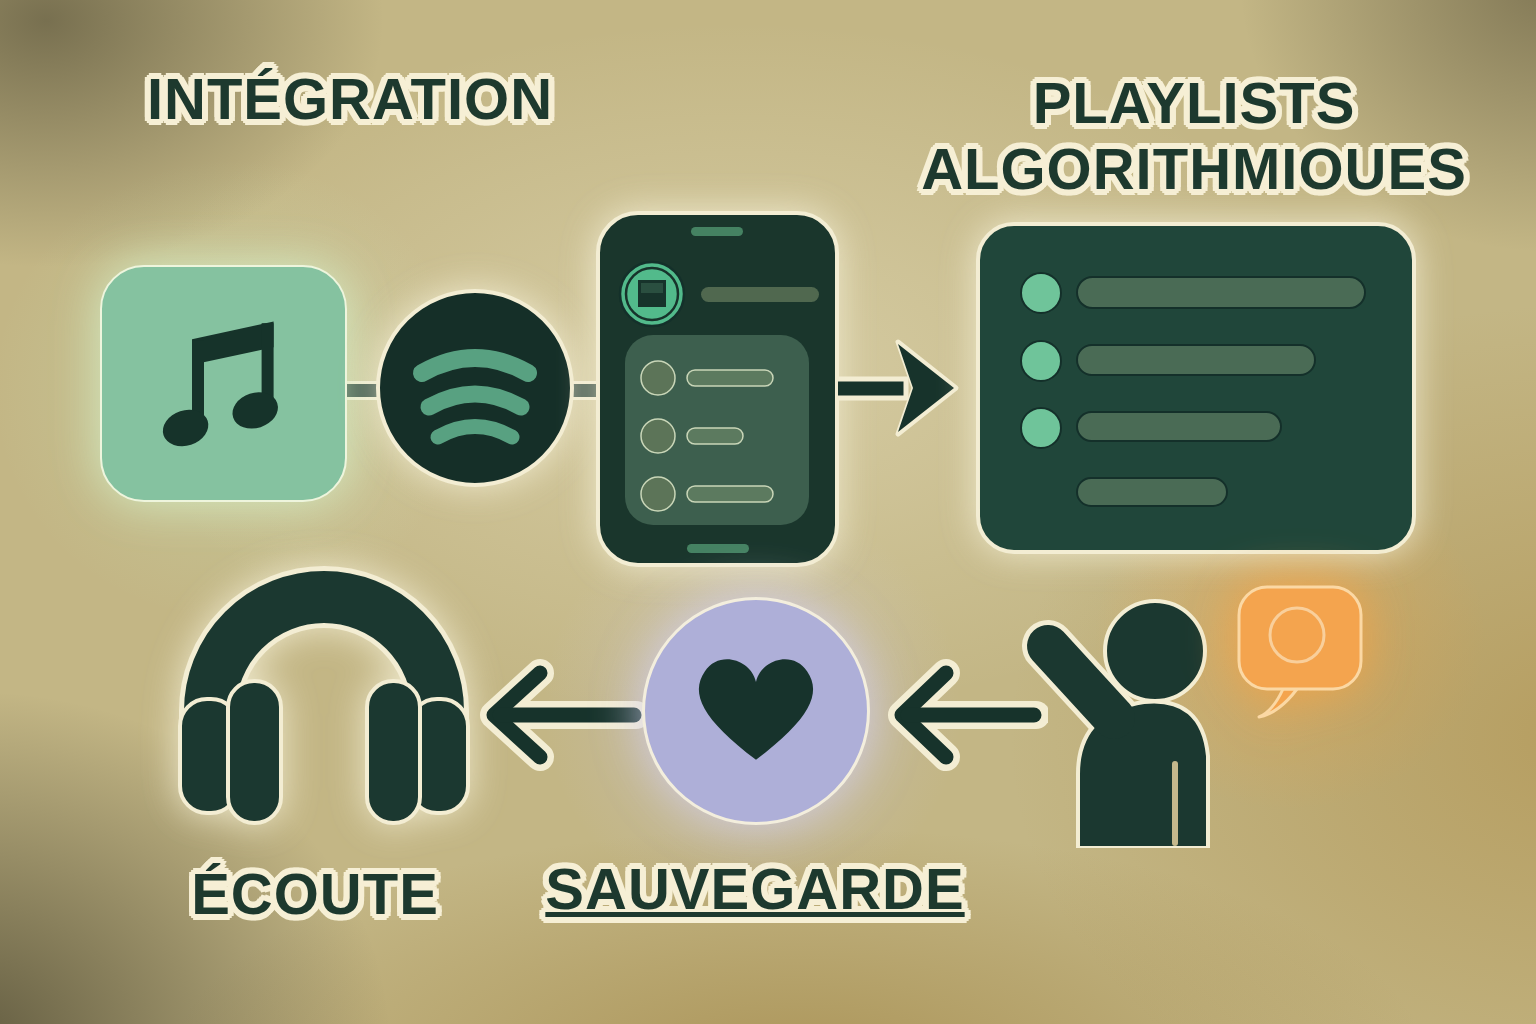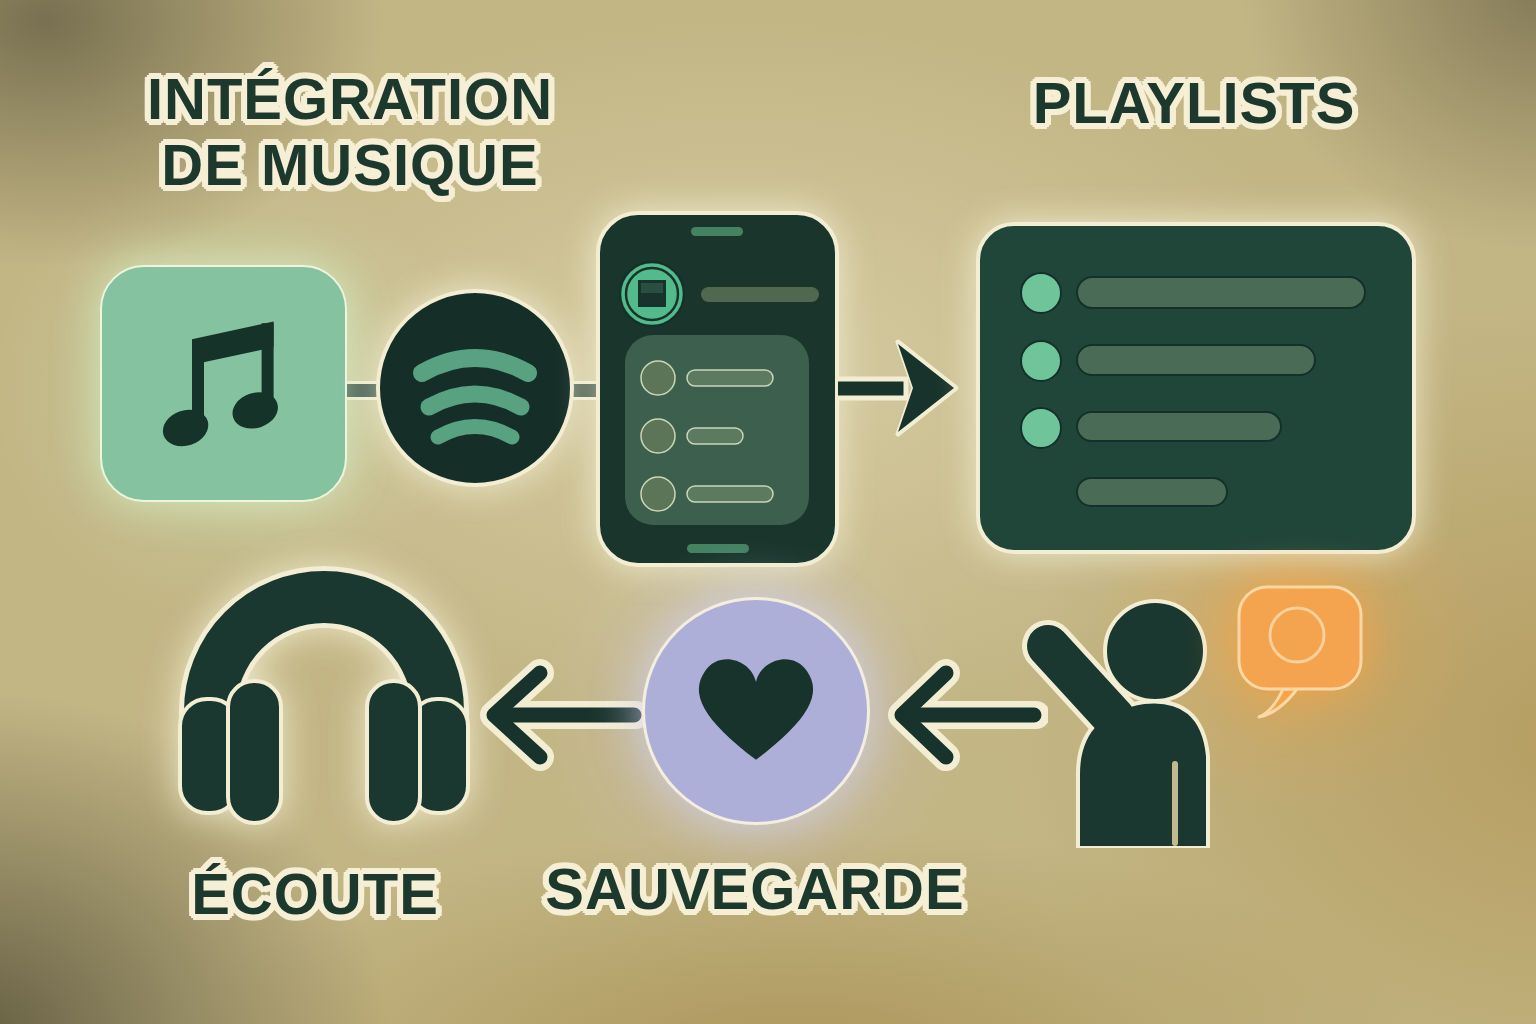--- a/index.html
+++ b/index.html
@@ -55,25 +55,25 @@
   }
   .z2{z-index:2;}
 </style>
 </head>
 <body>
 
 <div id="stage">
 
   <div class="abs title" style="left:80px;top:66px;width:540px;">
     <div>INTÉGRATION</div>
-    <div>DE MUSIQUE</div>
   </div>
 
   <div class="abs title" style="left:878px;top:70px;width:632px;text-align:center;">
     <div>PLAYLISTS</div>
+    <div>ALGORITHMIOUES</div>
   </div>
 
   <div class="abs" id="connector"></div>
 
   <div class="abs glow-green z2" id="music-square">
     <svg width="160" height="160" viewBox="0 0 200 200">
       <g fill="#16332a">
         <polygon points="60,44 162,22 162,54 60,76"></polygon>
         <rect x="60" y="46" width="15" height="110"></rect>
         <rect x="147" y="24" width="15" height="110"></rect>
@@ -179,18 +179,18 @@
   <svg class="abs glow-orange z2" style="left:1235px;top:583px;" width="134" height="142" viewBox="0 0 134 142">
     <path d="M48,106 Q38,128 24,134 Q44,130 62,106 Z" fill="#f4a44e" stroke="#fbd8a4" stroke-width="3" stroke-linejoin="round"></path>
     <rect x="4" y="4" width="122" height="102" rx="28" fill="#f4a44e" stroke="#fbd8a4" stroke-width="3"></rect>
     <circle cx="62" cy="52" r="27" fill="none" stroke="#f9cf9b" stroke-width="3"></circle>
   </svg>
 
   <div class="abs title" style="left:115px;top:855px;width:400px;margin-top:6px;">
     <div>ÉCOUTE</div>
   </div>
 
-  <div class="abs title" style="left:545px;top:856px;width:420px;">
+  <div class="abs title" style="left:545px;top:856px;width:420px;text-decoration:underline;">
     <div>SAUVEGARDE</div>
   </div>
 
 
 </div>
 
 </body></html>

